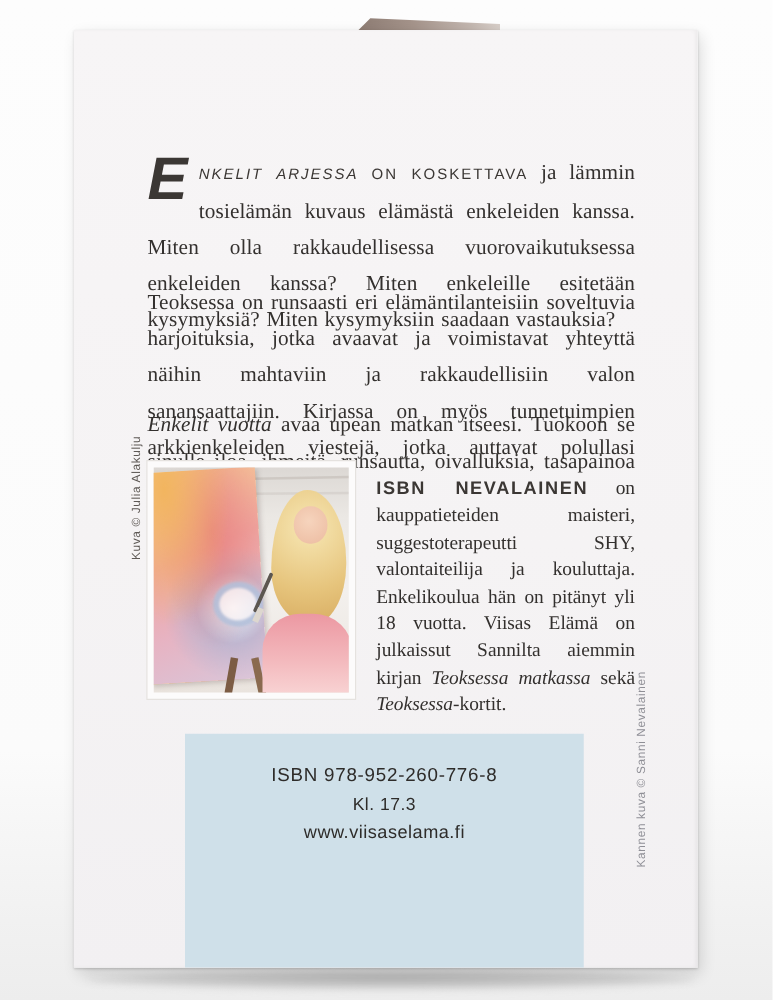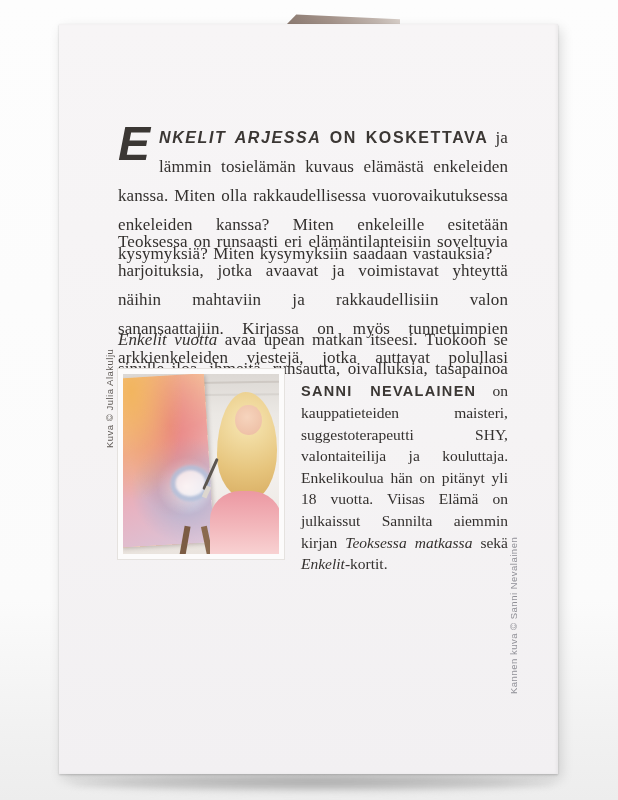--- a/index.html
+++ b/index.html
@@ -25,21 +25,21 @@
     position:absolute;left:59px;top:24px;width:499px;height:750px;z-index:2;
     background:linear-gradient(180deg,#f7f5f6 0%,#f5f3f4 55%,#f2f0f2 100%);
     box-shadow:0 1px 2px rgba(0,0,0,.18),3px 5px 12px rgba(0,0,0,.14),inset -2px 0 3px rgba(0,0,0,.04);
   }
   .para{position:absolute;left:59px;width:390px;font-size:17px;line-height:29px;
     text-align:justify;letter-spacing:.1px;word-spacing:1px;}
   .dropcap{
     float:left;font-family:"Liberation Sans",sans-serif;font-style:italic;font-weight:700;
     font-size:48px;line-height:36px;margin:3px 9px 0 0;color:#3b3734;letter-spacing:0;
   }
-  .lead-caps{font-family:"Liberation Sans",sans-serif;font-weight:700;font-size:16px;
+  .lead-caps{font-family:"Liberation Sans",sans-serif;font-weight:400;font-size:12px;
     letter-spacing:1.6px;color:#3b3734;}
   .lead-caps.it{font-style:italic;}
   .it{font-style:italic;}
   
   .photo{
     position:absolute;left:58px;top:344px;width:168px;height:192px;
     background:#fcfbfb;border:1px solid #e5e2df;padding:5px;box-sizing:border-box;
   }
   .photo-inner{position:relative;width:100%;height:100%;overflow:hidden;
     background:linear-gradient(180deg,#dcd8d4 0%,#ebe8e4 22%,#f3f0ed 55%,#eae4de 100%);}
@@ -126,21 +126,29 @@
         <div class="easel-leg leg-b"></div>
         <div class="woman-hair"></div>
         <div class="woman-face"></div>
         <div class="woman-shirt"></div>
         <div class="brush"></div>
         <div class="brush-tip"></div>
       </div>
     </div>
 
     <p class="bio">
-      <span class="bio-name">SANNI NEVALAINEN</span><span> on kauppatieteiden maisteri, suggestoterapeutti SHY, valontaiteilija ja kouluttaja. Enkelikoulua hän on pitänyt yli 18 vuotta. Viisas Elämä on julkaissut Sannilta aiemmin kirjan </span><span class="it">Teoksessa matkassa</span><span> sekä </span><span class="it">Enkelit</span><span>-kortit.</span>
+      <span class="bio-name">ISBN NEVALAINEN</span><span> on kauppatieteiden maisteri, suggestoterapeutti SHY, valontaiteilija ja kouluttaja. Enkelikoulua hän on pitänyt yli 18 vuotta. Viisas Elämä on julkaissut Sannilta aiemmin kirjan </span><span class="it">Teoksessa matkassa</span><span> sekä </span><span class="it">Teoksessa</span><span>-kortit.</span>
     </p>
 
 
+    <div class="info-box">
+      <div class="info-lines">
+        <div class="isbn-line">ISBN 978-952-260-776-8</div>
+        <div class="kl-line">Kl. 17.3</div>
+        <div class="pubsite-line">www.viisaselama.fi</div>
+      </div>
+
+    </div>
 
     <span class="vert credit-right">Kannen kuva © Sanni Nevalainen</span>
 
   </div>
 </div>
 
 </body></html>

